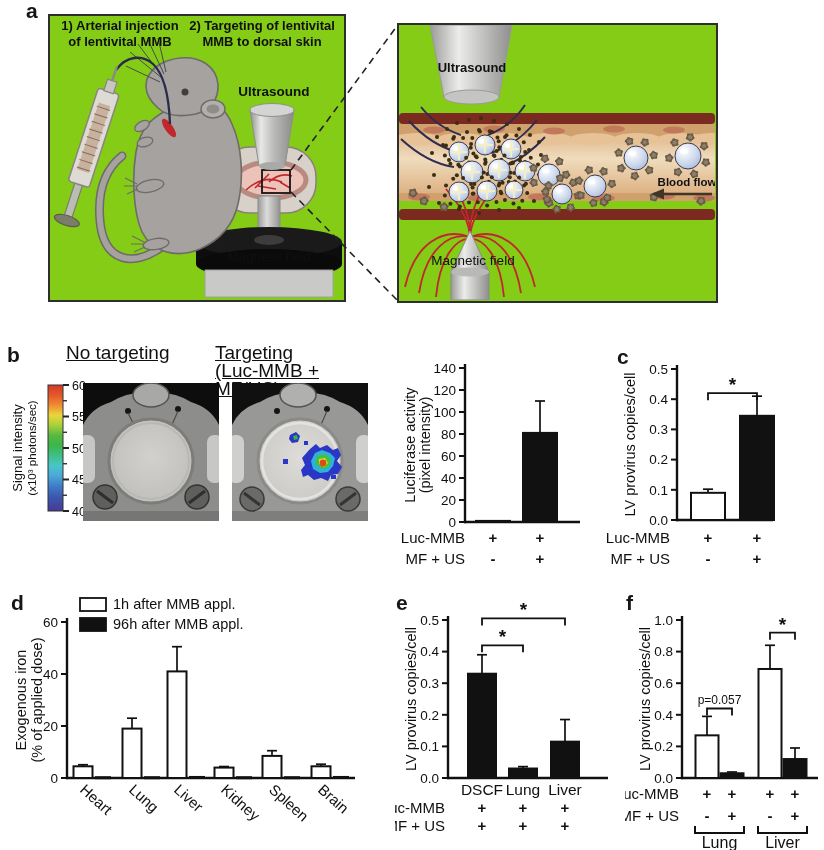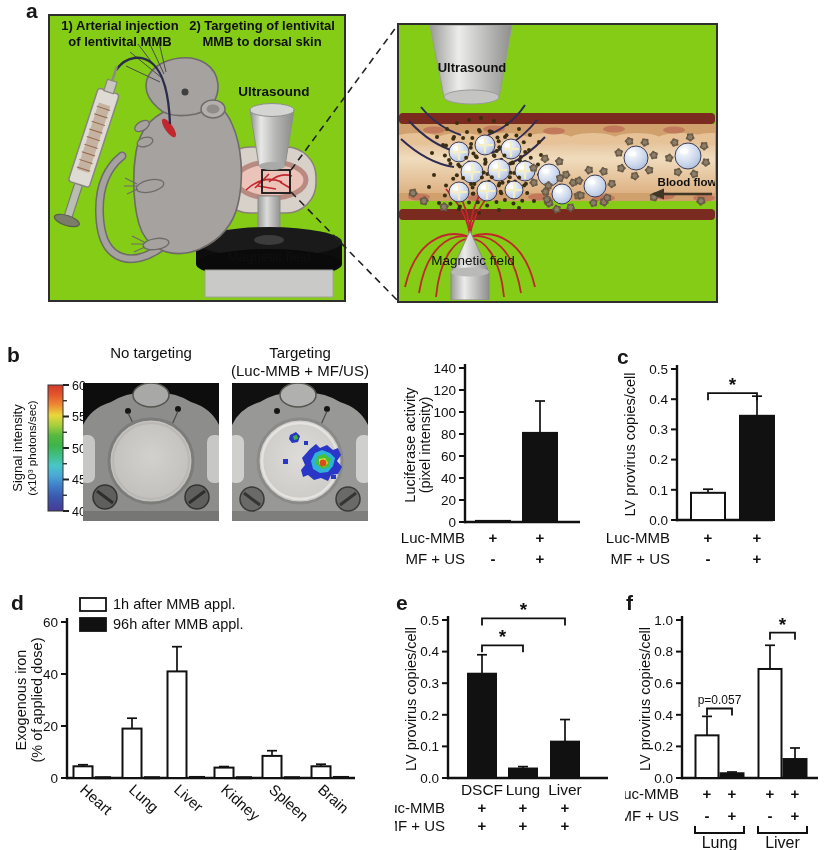--- a/index.html
+++ b/index.html
@@ -1,21 +1,21 @@
 <!DOCTYPE html>
 <html><head>
 <meta charset="utf-8">
 <style>
   html,body{margin:0;padding:0;background:#fff;}
   #fig{position:relative;width:824px;height:850px;background:#fff;overflow:hidden;
        font-family:"Liberation Sans", sans-serif;color:#111;}
   .pl{position:absolute;font-size:21px;font-weight:600;color:#161616;line-height:22px;}
   .abox{position:absolute;border:2.4px solid #2e2e2e;background:#84cc16;box-sizing:border-box;}
   .abs{position:absolute;}
-  .imgtitle{position:absolute;width:170px;text-align:center;font-size:15px;line-height:18px;color:#101010;}
+  .imgtitle{position:absolute;width:170px;font-size:19px;line-height:18px;color:#101010;text-decoration:underline;}
   svg text{font-family:"Liberation Sans", sans-serif;fill:#101010;}
   .overlay{position:absolute;left:0;top:0;pointer-events:none;}
 </style>
 </head>
 <body>
 
 <div id="fig">
 
   <div class="pl" style="left:26px;top:0px">a</div>
   <div class="pl" style="left:7px;top:344px">b</div>

